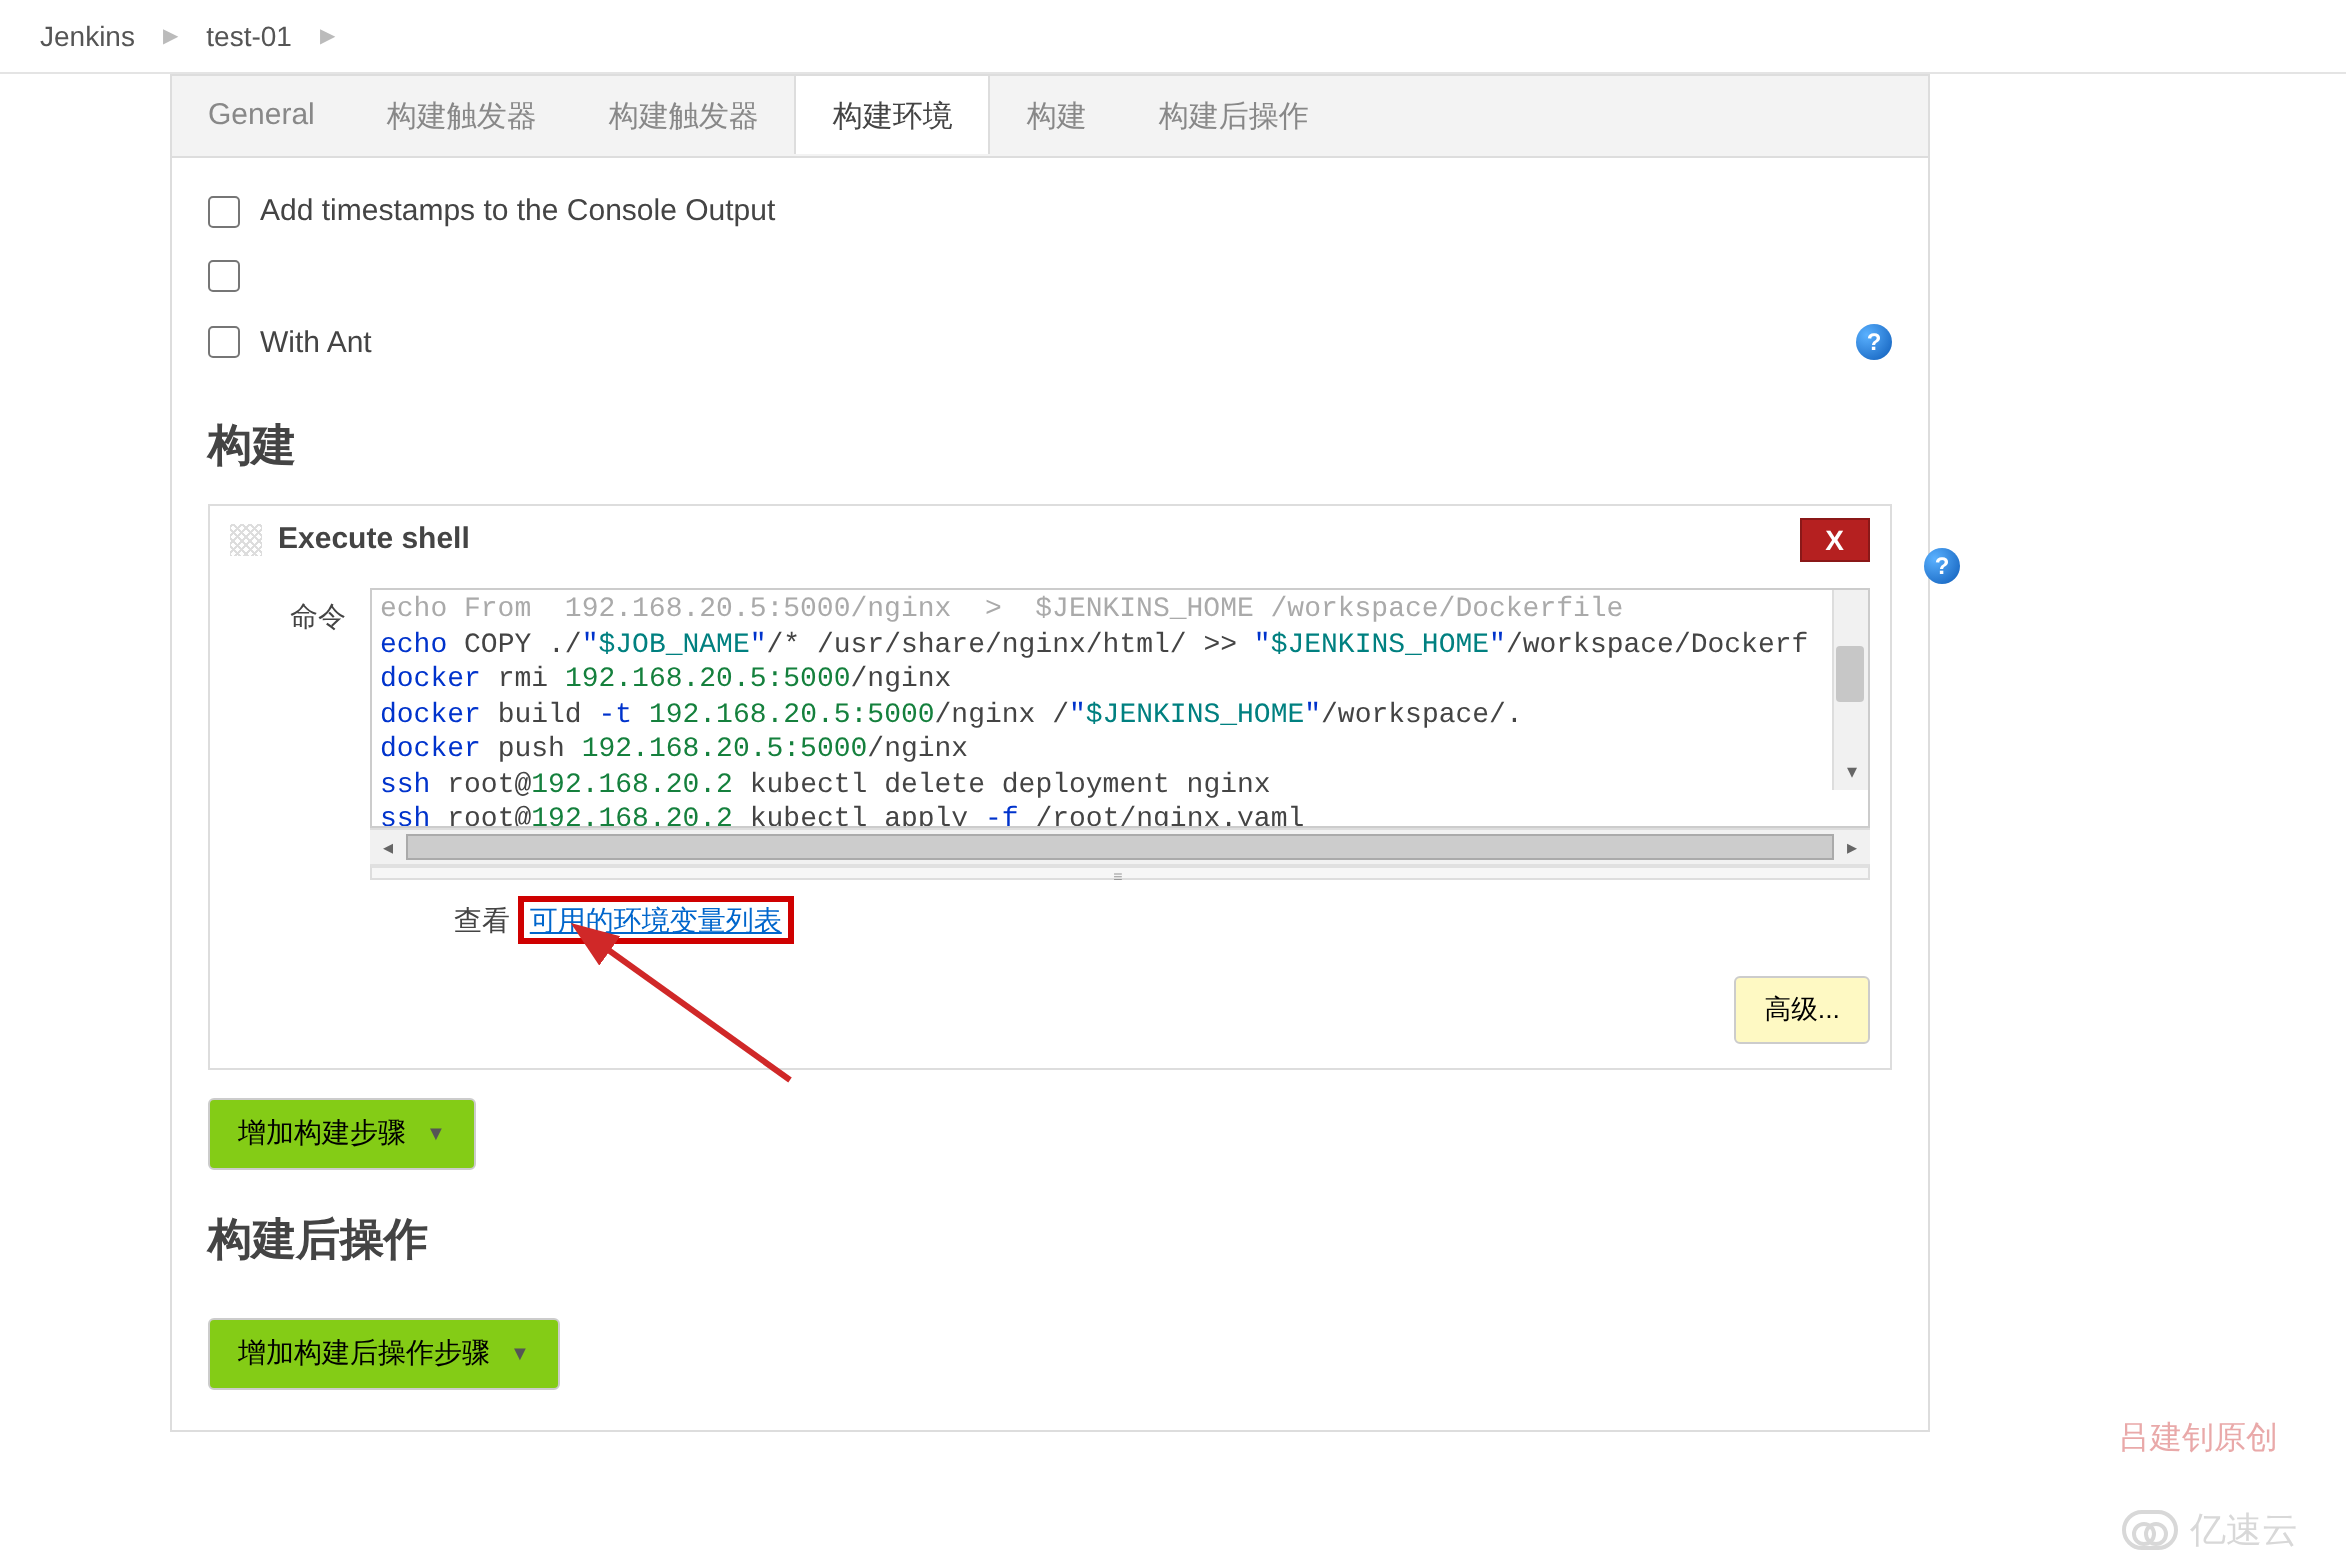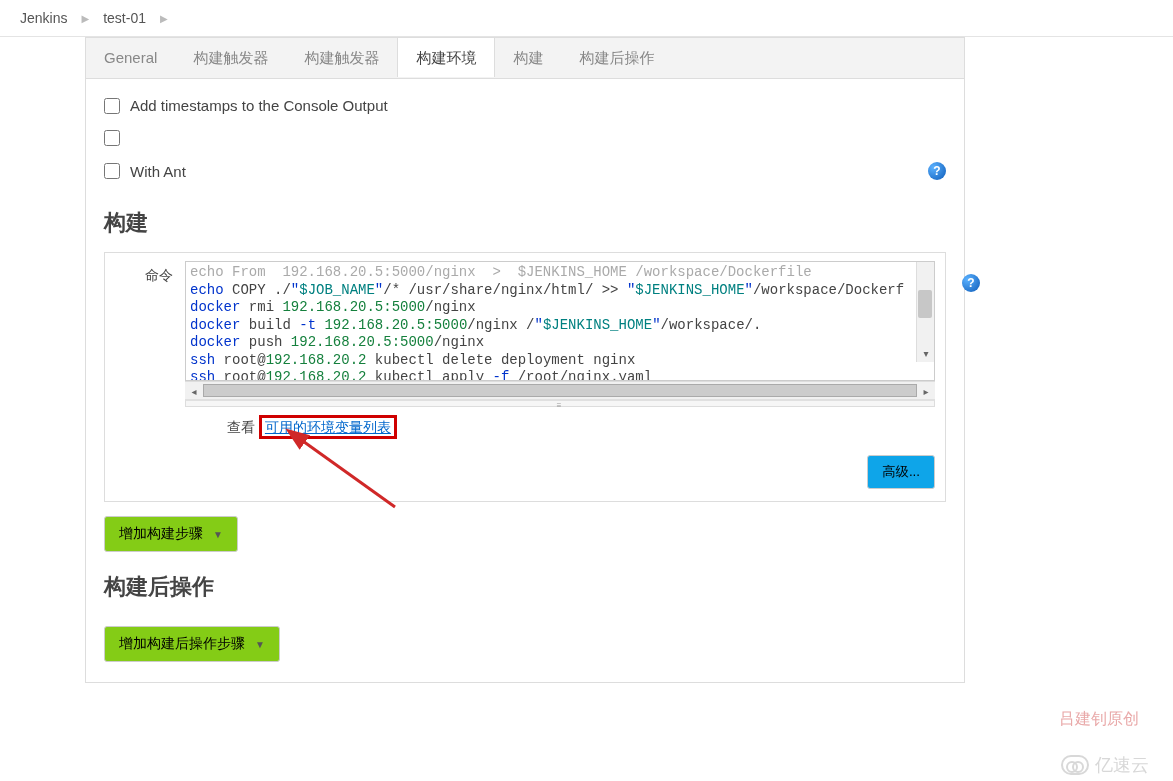--- a/index.html
+++ b/index.html
@@ -35,21 +35,21 @@
 .code-content .cut { color: #aaa; }
 .scrollbar-v { position: absolute; right: 0; top: 0; bottom: 18px; width: 18px; background: #f1f1f1; border-left: 1px solid #ddd; }
 .scroll-thumb-v { position: absolute; right: 2px; top: 28px; width: 14px; height: 28px; background: #c7c7c7; border-radius: 2px; }
 .scroll-arrow { position: absolute; width: 18px; height: 18px; display: flex; align-items: center; justify-content: center; font-size: 10px; color: #666; cursor: pointer; }
 .scrollbar-h { height: 18px; background: #f1f1f1; border-top: 1px solid #ddd; position: relative; }
 .scroll-track-h { position: absolute; left: 18px; right: 18px; top: 2px; bottom: 2px; background: #ccc; border: 1px solid #aaa; }
 .resize-grip { height: 8px; background: #f6f6f6; border: 1px solid #ddd; border-top: 2px solid #e0e0e0; cursor: ns-resize; text-align: center; font-size: 8px; color: #999; letter-spacing: 2px; }
 .see-link-row { padding: 12px 0 8px 82px; }
 .see-link-row .boxed { border: 3px solid #cf0000; padding: 1px 3px; }
 .see-link-row a { color: #0066cc; text-decoration: underline; }
-.advanced-btn { float: right; padding: 7px 14px; background: #0ea5e9; border: 1px solid #ccc; border-radius: 3px; cursor: pointer; margin-top: 10px; }
+.advanced-btn { float: right; padding: 7px 14px; background: #fef9c3; border: 1px solid #ccc; border-radius: 3px; cursor: pointer; margin-top: 10px; }
 .clear { clear: both; }
 .dropdown-btn { padding: 8px 14px; background: #84cc16; border: 1px solid #ccc; border-radius: 3px; cursor: pointer; margin-top: 14px; display: inline-flex; align-items: center; font-size: 14px; }
 .dropdown-btn .caret { margin-left: 10px; font-size: 10px; color: #555; }
 .annotation-arrow { position: absolute; pointer-events: none; }
 .annotation-text { color: #d02828; font-size: 19px; font-weight: 500; position: absolute; }
 .watermark-1 { position: fixed; right: 34px; bottom: 50px; color: #e9a9a9; font-family: "Courier New", monospace; font-size: 16px; text-align: right; line-height: 1.4; }
 .watermark-2 { position: fixed; right: 24px; bottom: 4px; color: #d8d8d8; display: flex; align-items: center; gap: 6px; font-size: 18px; }
 .wm-icon { width: 28px; height: 20px; border: 2px solid #d8d8d8; border-radius: 12px; position: relative; }
 .wm-icon::before { content: ""; position: absolute; width: 8px; height: 8px; border: 2px solid #d8d8d8; border-radius: 50%; left: 3px; top: 4px; }
 .wm-icon::after { content: ""; position: absolute; width: 8px; height: 8px; border: 2px solid #d8d8d8; border-radius: 50%; right: 3px; top: 4px; }
@@ -87,20 +87,25 @@
     <div class="check-row">
       <input type="checkbox" style="">
       <label>With Ant</label>
       <span class="help-icon help-right">?</span>
     </div>
 
     <div class="section-title">构建</div>
 
     <div class="rel">
       <div class="build-step">
+        <div class="step-header">
+          <div class="drag-handle"></div>
+          <div class="step-title">Execute shell</div>
+          <div class="close-x">X</div>
+        </div>
         <div class="step-body">
           <div class="field-row">
             <div class="field-label">命令</div>
             <div style="flex:1;">
               <div class="code-area">
                 <div class="code-content" id="code-content"><span class="cut">echo From  192.168.20.5:5000/nginx  &gt;  $JENKINS_HOME /workspace/Dockerfile</span>
 <span class="kw">echo</span> COPY ./<span class="str">"</span><span class="var">$JOB_NAME</span><span class="str">"</span>/* /usr/share/nginx/html/ &gt;&gt; <span class="str">"</span><span class="var">$JENKINS_HOME</span><span class="str">"</span>/workspace/Dockerf
 <span class="kw">docker</span> rmi <span class="num">192.168.20.5:5000</span>/nginx
 <span class="kw">docker</span> build <span class="kw">-t</span> <span class="num">192.168.20.5:5000</span>/nginx /<span class="str">"</span><span class="var">$JENKINS_HOME</span><span class="str">"</span>/workspace/.
 <span class="kw">docker</span> push <span class="num">192.168.20.5:5000</span>/nginx

